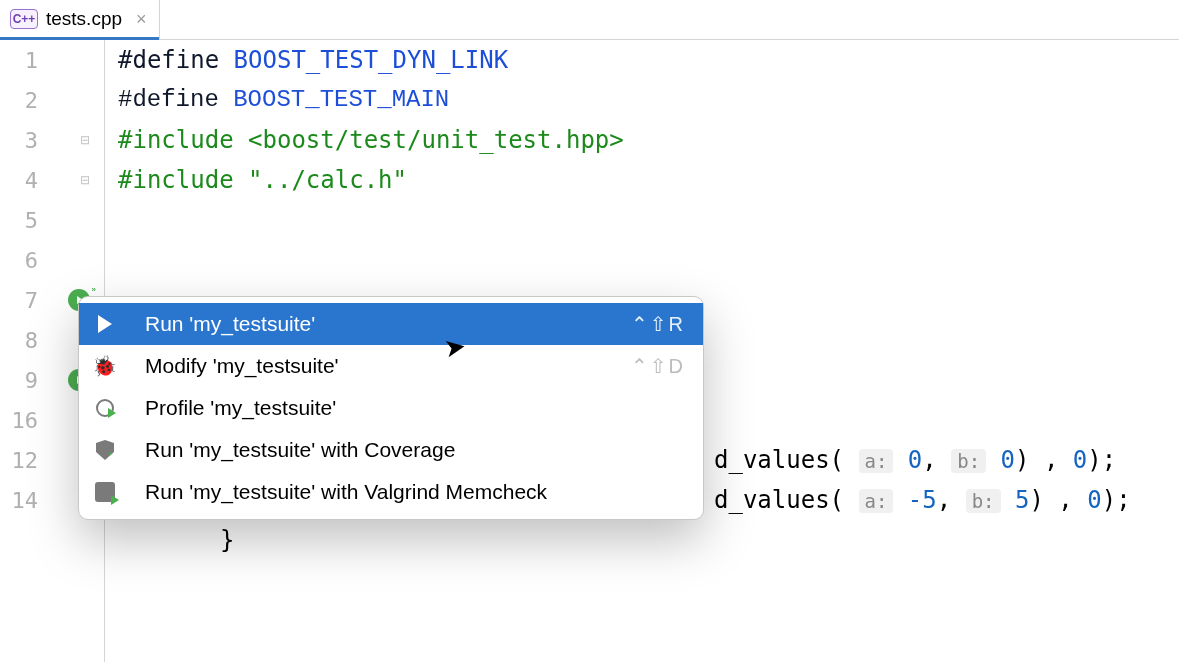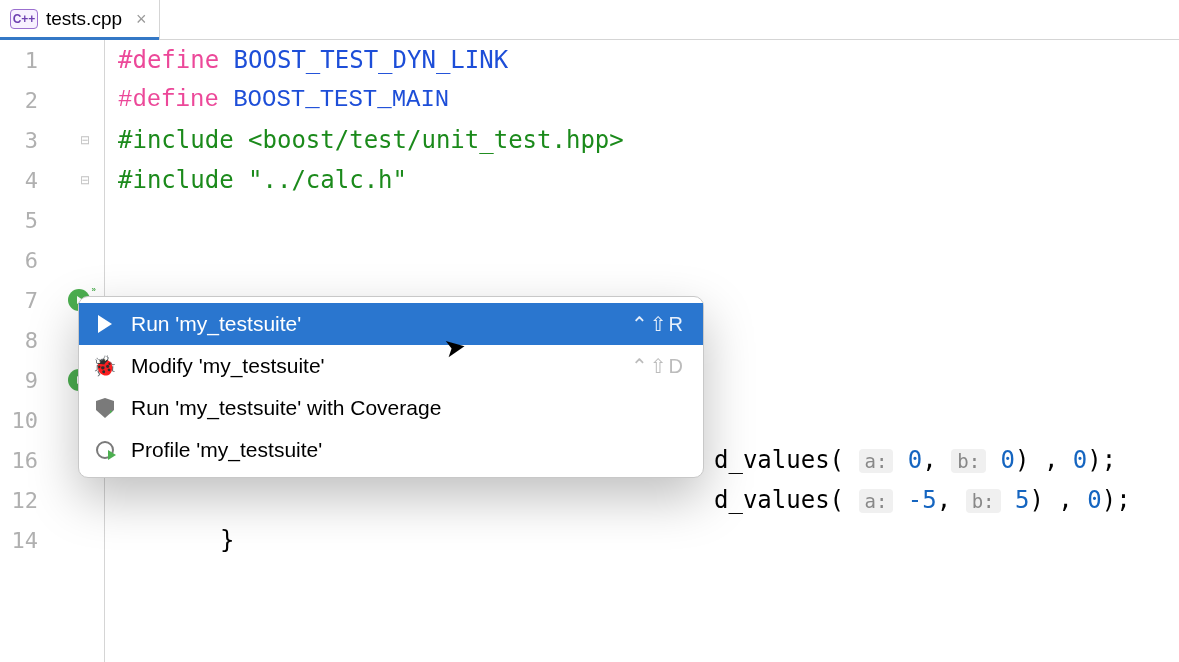--- a/index.html
+++ b/index.html
@@ -15,28 +15,28 @@
     .gutter-row{ height:40px; display:flex; align-items:center; }
     .line-num{ width:44px; text-align:right; color:#b0b0b0; font-family:"SF Mono",ui-monospace,monospace; font-size:22px; padding-right:6px; }
     .gutter-icon{ width:54px; display:flex; align-items:center; justify-content:flex-end; padding-right:8px; }
     .run-marker{ width:22px; height:22px; border-radius:50%; background:#4caf50; display:flex; align-items:center; justify-content:center; position:relative; }
     .run-marker::after{ content:""; border-left:6px solid #fff; border-top:4px solid transparent; border-bottom:4px solid transparent; margin-left:2px; }
     .run-marker .arrows{ position:absolute; right:-6px; top:-4px; font-size:8px; color:#4caf50; font-weight:700; }
     .fold{ font-size:12px; color:#c2c2c2; }
     .code{ position:relative; flex:1; font-family:"SF Mono",ui-monospace,Menlo,Consolas,monospace; font-size:24px; }
     .code-line{ height:40px; line-height:40px; white-space:pre; }
     .code-left-border{ position:absolute; left:4px; top:0; bottom:0; width:1px; background:#d5d5d5; }
-    .kw{ color:#ec4899; }
+    .kw{ color:#0f172a; }
     .nm{ color:#1d4ed8; font-weight:500; }
     .inc{ color:#1b8a1b; }
     .str{ color:#1b8a1b; }
     .hint-label{ background:#f0f0f0; color:#888; border-radius:4px; padding:1px 6px; font-size:19px; }
     .num{ color:#1565c0; }
     .context-menu{ position:absolute; left:78px; top:296px; width:626px; background:#fff; border:1px solid #c8c8c8; border-radius:10px; box-shadow:0 20px 50px rgba(0,0,0,.25); z-index:50; padding:6px 0; }
-    .menu-item{ display:flex; align-items:center; height:42px; padding:0 18px 0 14px; gap:14px; font-size:21px; }
+    .menu-item{ display:flex; align-items:center; height:42px; padding:0 18px 0 14px; gap:28px; font-size:21px; }
     .menu-item.selected{ background:#2a76cf; color:#fff; }
     .menu-item .shortcut{ margin-left:auto; letter-spacing:2px; font-size:20px; }
     .menu-item.selected .shortcut{ color:#e8f0fb; }
     .menu-item .shortcut.dim{ color:#bcbcbc; }
     .menu-icon{ width:24px; height:24px; display:flex; align-items:center; justify-content:center; flex-shrink:0; }
     .tri-run{ width:0; height:0; border-left:14px solid #4caf50; border-top:9px solid transparent; border-bottom:9px solid transparent; }
     .tri-run.sel{ border-left-color:#fff; }
     .bug{ color:#4caf50; font-size:20px; }
     .shield{ width:18px; height:20px; background:#7a7a7a; clip-path:polygon(50% 0,100% 15%,100% 60%,50% 100%,0 60%,0 15%); position:relative; }
     .shield::after{ content:""; position:absolute; right:-4px; bottom:-2px; border-left:8px solid #4caf50; border-top:5px solid transparent; border-bottom:5px solid transparent; }
@@ -102,24 +102,20 @@
       </div>
     <div class="gutter-row">
         <span class="line-num">9</span>
         <span class="gutter-icon">
           <span class="run-marker">
             <span class="arrows">»</span>
           </span>
         </span>
       </div>
     <div class="gutter-row">
-        <span class="line-num">10</span>
-        <span class="gutter-icon"></span>
-      </div>
-    <div class="gutter-row">
         <span class="line-num">16</span>
         <span class="gutter-icon"></span>
       </div>
     <div class="gutter-row">
         <span class="line-num">12</span>
         <span class="gutter-icon"></span>
       </div>
     <div class="gutter-row">
         <span class="line-num">14</span>
         <span class="gutter-icon"></span>
@@ -153,25 +149,31 @@
     <span>Run 'my_testsuite'</span>
     <span class="shortcut">⌃⇧R</span>
   </div>
   <div class="menu-item">
     <span class="menu-icon bug">🐞</span>
     <span>Modify 'my_testsuite'</span>
     <span class="shortcut dim">⌃⇧D</span>
   </div>
   <div class="menu-item">
     <span class="menu-icon">
+        <span class="clock"></span>
+      </span>
+    <span>Profile 'my_testsuite'</span>
+  </div>
+  <div class="menu-item">
+    <span class="menu-icon">
         <span class="shield"></span>
       </span>
     <span>Run 'my_testsuite' with Coverage</span>
   </div>
   <div class="menu-item">
     <span class="menu-icon">
-        <span class="clock"></span>
+        <span class="valgrind"></span>
       </span>
-    <span>Profile 'my_testsuite'</span>
+    <span>Run 'my_testsuite' with Valgrind Memcheck</span>
   </div>
 </div>
 
 <div class="cursor">➤</div>
 
 </body></html>

